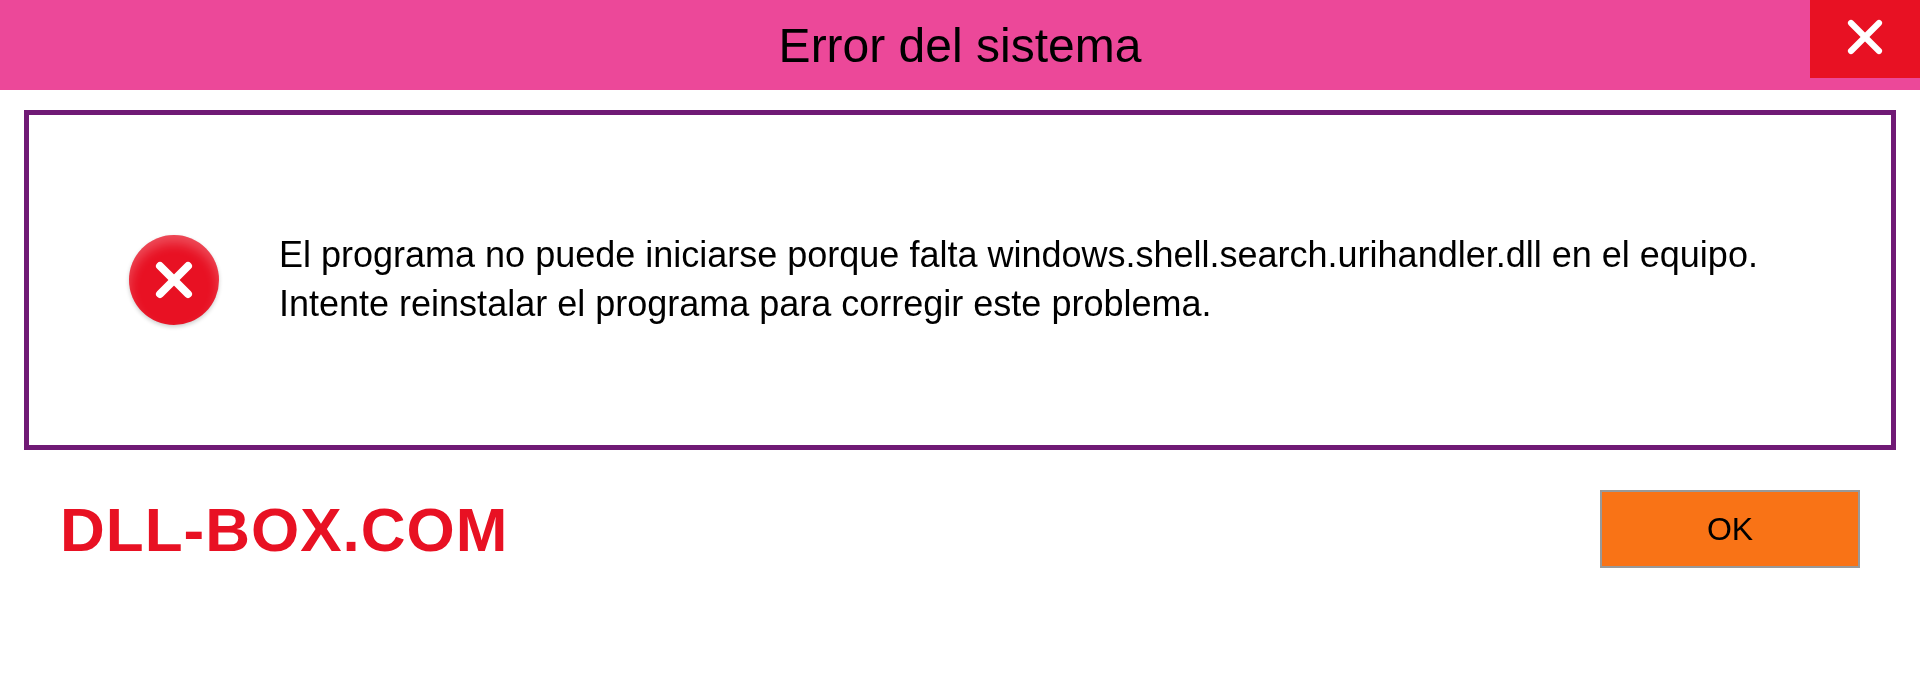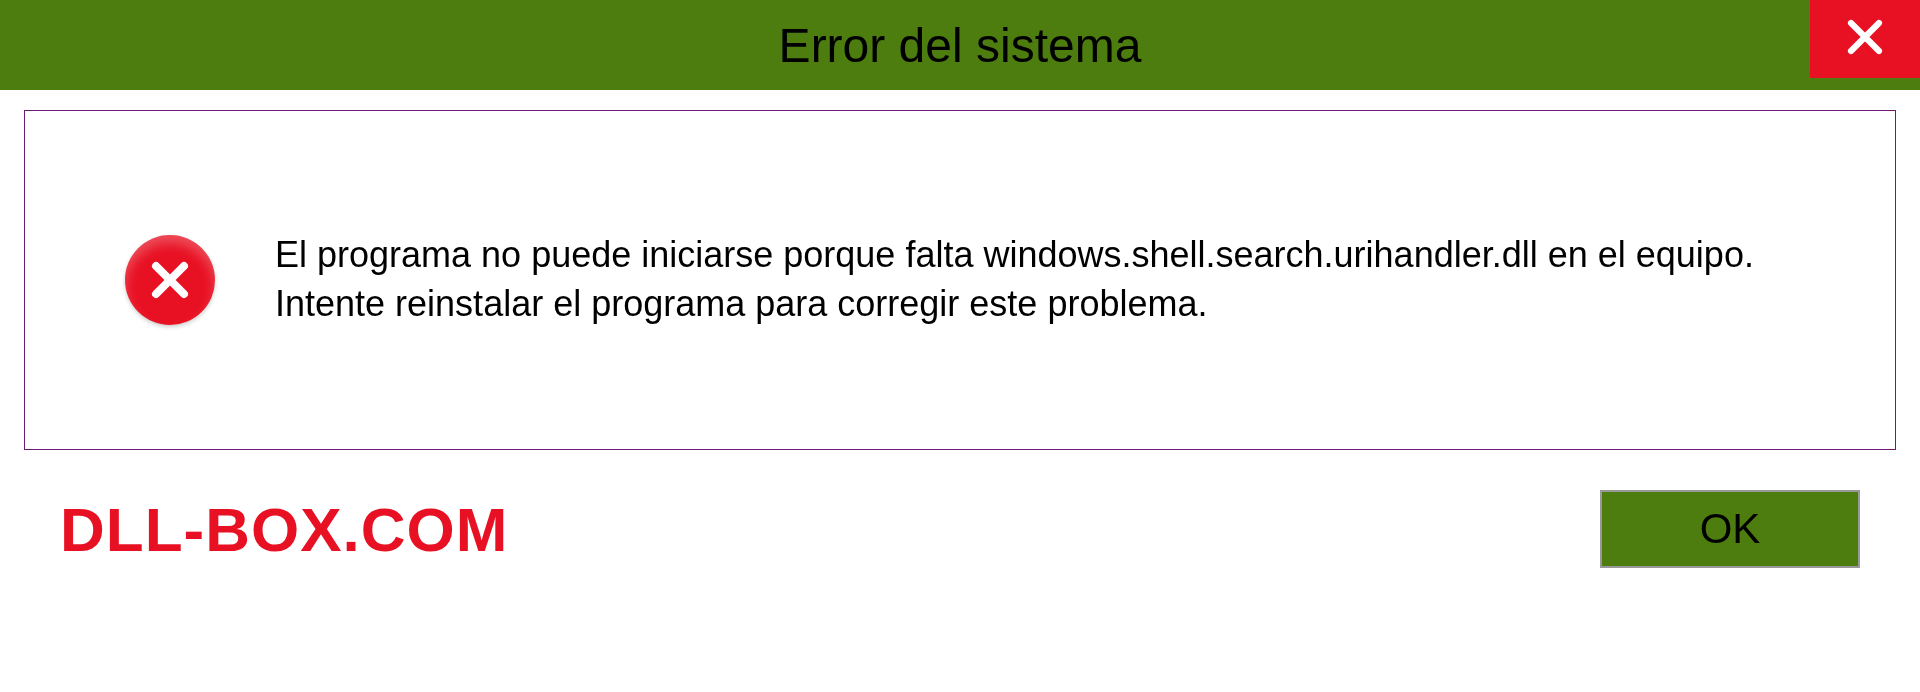--- a/index.html
+++ b/index.html
@@ -13,21 +13,21 @@
       width: 1920px;
       height: 692px;
       position: relative;
     }
     .titlebar {
       display: flex;
       align-items: center;
       justify-content: center;
       height: 90px;
       position: relative;
-      background: #4d7c0f;
+      background: #ec4899;
     }
     .titlebar-title {
       font-size: 48px;
       color: #000000;
       font-weight: 400;
     }
     .close-button {
       position: absolute;
       right: 0;
       top: 0;
@@ -38,21 +38,21 @@
       align-items: center;
       justify-content: center;
       cursor: pointer;
     }
     .close-button svg {
       width: 42px;
       height: 42px;
     }
     .content-area {
       margin: 20px 24px 0 24px;
-      border: 1px solid #701a75;
+      border: 5px solid #701a75;
       background: #ffffff;
       height: 340px;
       display: flex;
       align-items: center;
       padding: 0 60px 0 100px;
     }
     .error-icon {
       width: 90px;
       height: 90px;
       border-radius: 50%;
@@ -83,23 +83,23 @@
     .watermark {
       font-size: 62px;
       font-weight: 900;
       color: #e81123;
       letter-spacing: 1px;
       font-family: Liberation Sans, sans-serif;
     }
     .ok-button {
       width: 260px;
       height: 78px;
-      background: #4d7c0f;
+      background: #f97316;
       border: 2px solid #999999;
-      font-size: 42px;
+      font-size: 32px;
       color: #000000;
       display: flex;
       align-items: center;
       justify-content: center;
       cursor: pointer;
       font-family: "Segoe UI", Tahoma, sans-serif;
     }
   </style>
 </head>
 <body>

